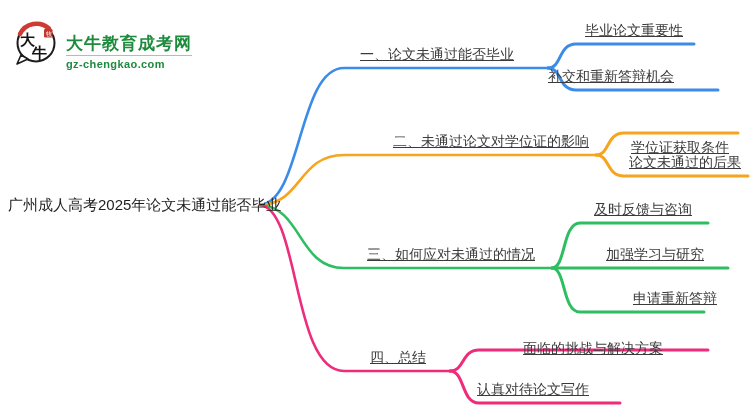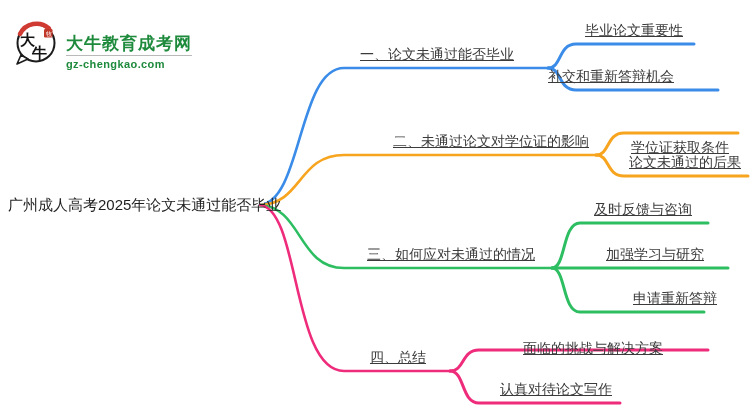--- a/index.html
+++ b/index.html
@@ -71,15 +71,15 @@
   <div class="node centered" style="left:680px;top:109px;margin-top:28px;">学位证获取条件</div>
   <div class="node centered" style="left:685px;top:152px;">论文未通过的后果</div>
 
   <div class="node centered" style="left:451px;top:244px;">三、如何应对未通过的情况</div>
   <div class="node centered" style="left:643px;top:199px;">及时反馈与咨询</div>
   <div class="node centered" style="left:655px;top:244px;">加强学习与研究</div>
   <div class="node centered" style="left:675px;top:288px;">申请重新答辩</div>
 
   <div class="node centered" style="left:398px;top:347px;">四、总结</div>
   <div class="node centered" style="left:593px;top:332px;margin-top:6px;">面临的挑战与解决方案</div>
-  <div class="node centered" style="left:556px;top:379px;">认真对待论文写作</div>
+  <div class="node centered" style="left:533px;top:379px;">认真对待论文写作</div>
 
 </div>
 
 </body></html>

